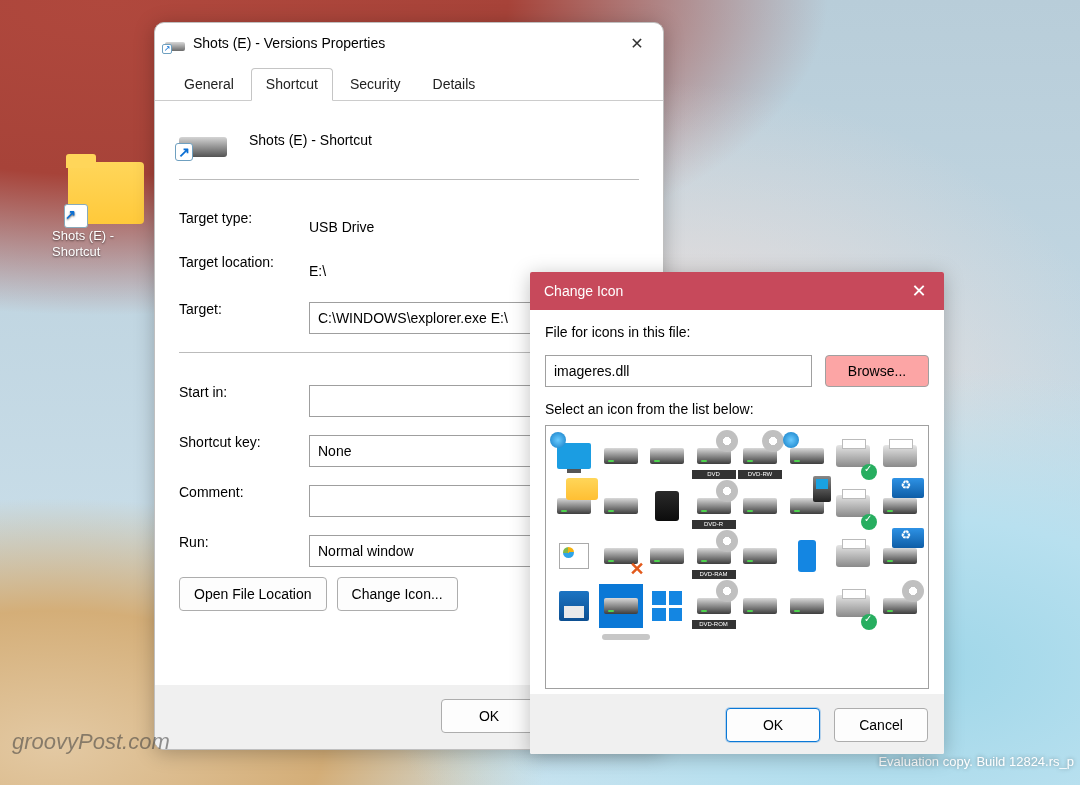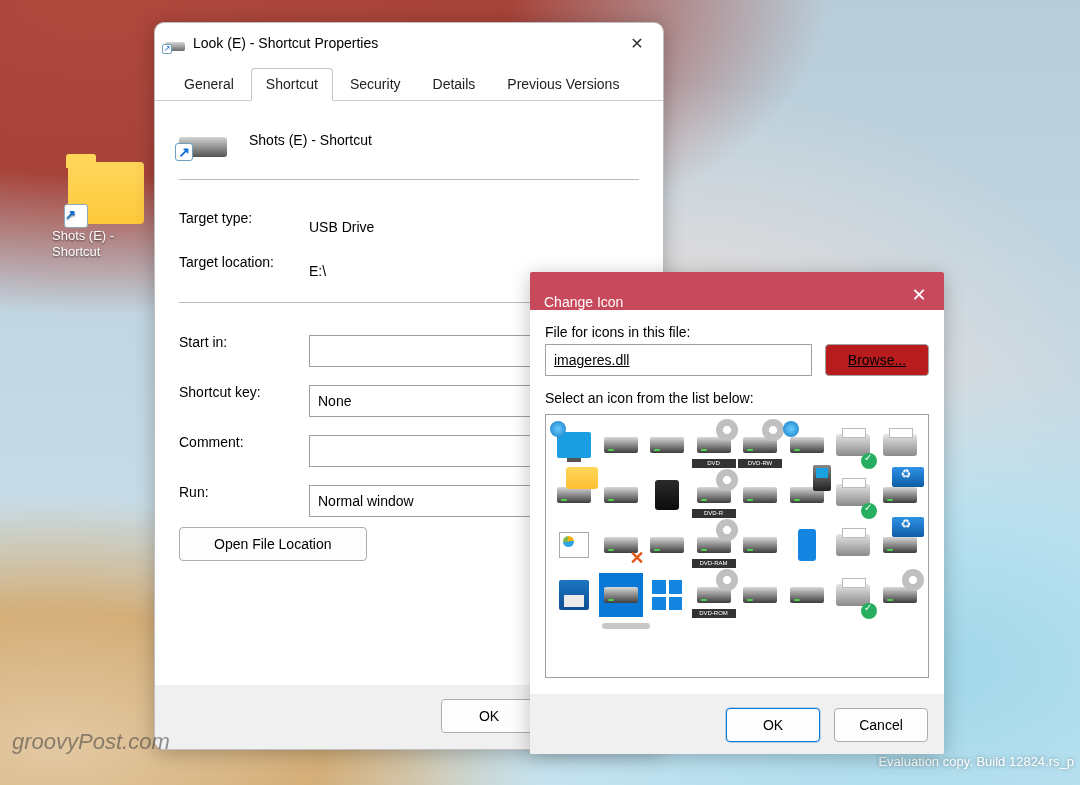--- a/index.html
+++ b/index.html
@@ -135,48 +135,48 @@
     background: #fff;
   }
   .select-wrap { position: relative; }
   .select-wrap::after {
     content: "⌄"; position:absolute; right:8px; top:5px; color:#555;
   }
   .btn-row {
     display:flex; gap:10px; margin: 10px 0 4px;
   }
   .btn {
-    height: 34px; padding: 0 34px;
+    height: 34px; padding: 0 14px;
     border: 1px solid #adadad; background:#fdfdfd;
     font: inherit; border-radius: 4px;
   }
   .footer {
     position: absolute; left: 0; right: 0; bottom: 0;
     height: 64px; display: flex; justify-content: flex-end;
     gap: 10px; padding: 14px 20px; background: #f0f0f0;
   }
   .footer .btn { width: 96px; padding:0; }
 
   
   .w2 { left: 530px; top: 272px; width: 414px; height: 482px; border-radius: 2px; border:none; z-index:5; }
   .w2 .tb2 {
     height: 38px; background: #c7495b;
-    color:#fff; display:flex; align-items:flex-end;
+    color:#fff; display:flex; align-items:center;
     padding: 0 4px 0 14px;
   }
   .w2 .tb2 .title { flex:1; font-size:14px; }
   .w2 .tb2 .close { color:#fff; width:42px; height:30px;
     display:flex;align-items:center;justify-content:center;font-size:18px; }
   .w2 .dlg-body { padding: 14px 15px 8px; }
-  .file-row { display:flex; gap:13px; align-items:center; margin-top:4px;text-decoration:underline; }
+  .file-row { display:flex; gap:13px; align-items:center; margin-top:15px; }
   .w2 .input2 {
     flex:1; height:32px; border:1px solid #a0a0a0;
     padding:4px 8px; font:inherit;
   }
-  .w2 .browse { height:32px; width:104px; border:1px solid #a0a0a0; background:#b91c1c; border-radius:4px; font:inherit; }
+  .w2 .browse { height:32px; width:104px; border:1px solid #a0a0a0; background:#fca5a5; border-radius:4px; font:inherit; }
   .icon-grid-box {
     margin-top:8px; border:1px solid #a0a0a0; background:#fff;
     height: 264px; padding: 8px 6px 4px; overflow:hidden;
   }
   .icon-grid {
     display:grid; grid-template-columns: repeat(8, 1fr);
     gap: 6px 2px;
   }
   .ic { width:44px; height:44px; display:flex; align-items:center; justify-content:center; position:relative; }
   .ic.sel { background:#0a78d6; }
@@ -226,68 +226,72 @@
     <div style="white-space:pre-line;">Shots (E) -
 Shortcut</div>
   </div>
 
   <div class="win w1">
     <div class="titlebar">
       <div class="app-icon">
         <div class="disk"></div>
           <div class="arrow">↗</div>
       </div>
-      <div class="title">Look (E) - Shortcut Properties</div>
+      <div class="title">Shots (E) - Versions Properties</div>
       <div class="close">✕</div>
     </div>
 
     <div class="tabs">
       <div class="tab">General</div>
       <div class="tab active">Shortcut</div>
       <div class="tab">Security</div>
       <div class="tab">Details</div>
-      <div class="tab">Previous Versions</div>
     </div>
 
     <div class="body">
       <div class="head-row">
         <div class="icon-lg">
           <div class="disk"></div>
             <div class="arrow">↗</div>
         </div>
         <div>Shots (E) - Shortcut</div>
       </div>
       <hr class="hr">
       <div class="field">
         <div class="lbl">Target type:</div>
         <div class="val">USB Drive</div>
       </div>
       <div class="field">
         <div class="lbl">Target location:</div>
         <div class="val">E:\</div>
       </div>
+      <div class="field">
+        <div class="lbl">Target:</div>
+        <div class="val"><input class="input" value="C:\WINDOWS\explorer.exe E:\" style=""></div>
+      </div>
       <hr class="hr2">
       <div class="field">
         <div class="lbl">Start in:</div>
         <div class="val"><input class="input" value="" style=""></div>
       </div>
       <div class="field">
         <div class="lbl">Shortcut key:</div>
         <div class="val"><input class="input" value="None" style=""></div>
       </div>
       <div class="field">
         <div class="lbl">Comment:</div>
         <div class="val"><input class="input" value="" style=""></div>
       </div>
       <div class="field">
         <div class="lbl">Run:</div>
         <div class="val select-wrap"><input class="input" value="Normal window" style=""></div>
       </div>
       <div class="btn-row">
         <button class="btn">Open File Location</button>
+        <button class="btn">Change Icon...</button>
       </div>
     </div>
 
     <div class="footer">
       <button class="btn">OK</button>
       <button class="btn">Cancel</button>
     </div>
   </div>
 
   <div class="win w2">

